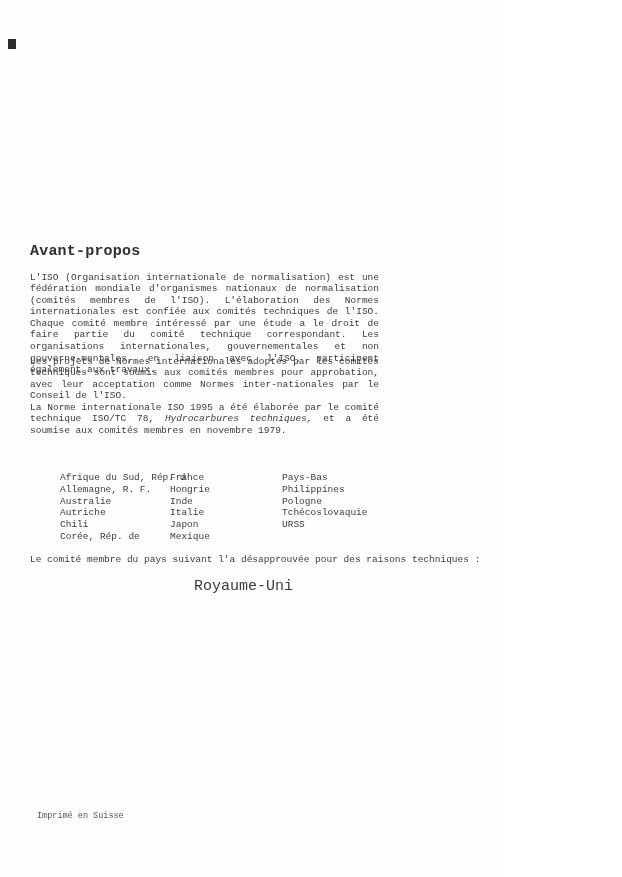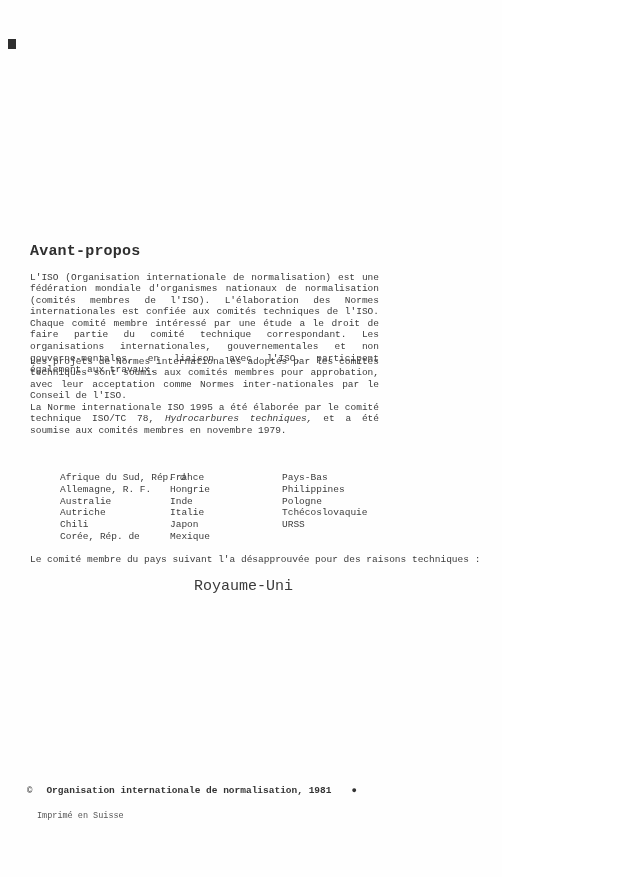--- a/index.html
+++ b/index.html
@@ -141,17 +141,16 @@
     <li>Philippines</li>
     <li>Pologne</li>
     <li>Tchécoslovaquie</li>
     <li>URSS</li>
   </ul>
 
   <div class="intro-line disapproval-intro">Le comité membre du pays suivant l'a désapprouvée pour des raisons techniques :</div>
 
   <div class="disapproving-country">Royaume-Uni</div>
 
-  <div class="copyright-line"><span class="c-symbol">©</span><span>Organisation internationale de normalisation, 1981</span><span class="c-bullet">●</span></div>
 
   <div class="imprint">Imprimé en Suisse</div>
 
 </div>
 
 </body></html>

